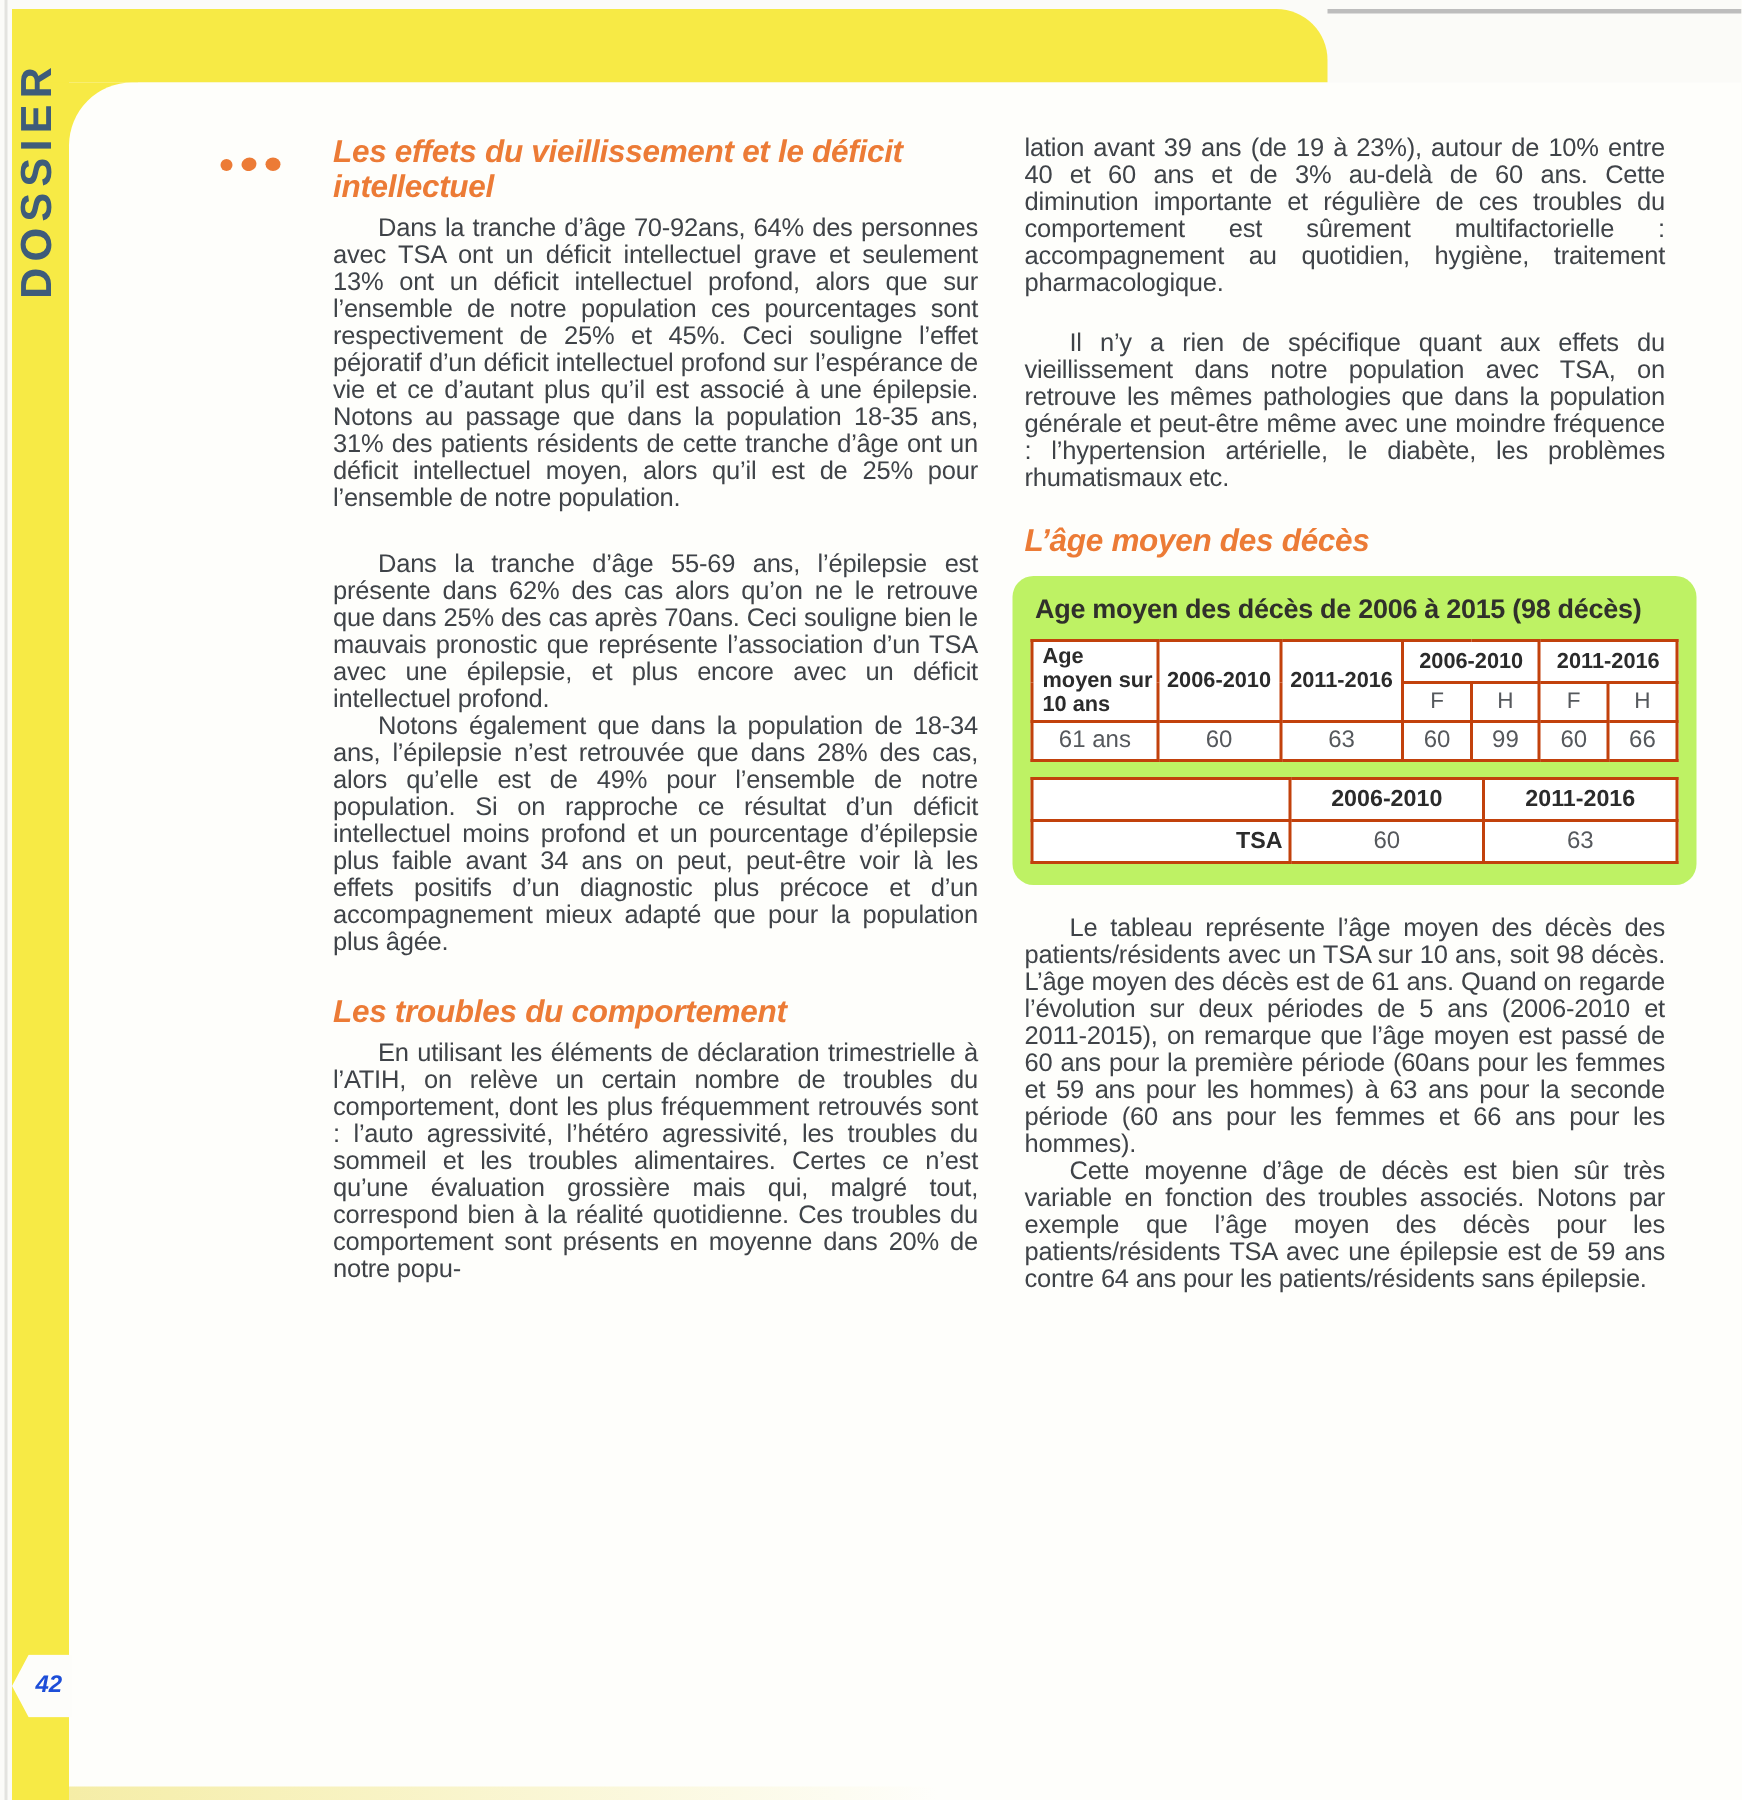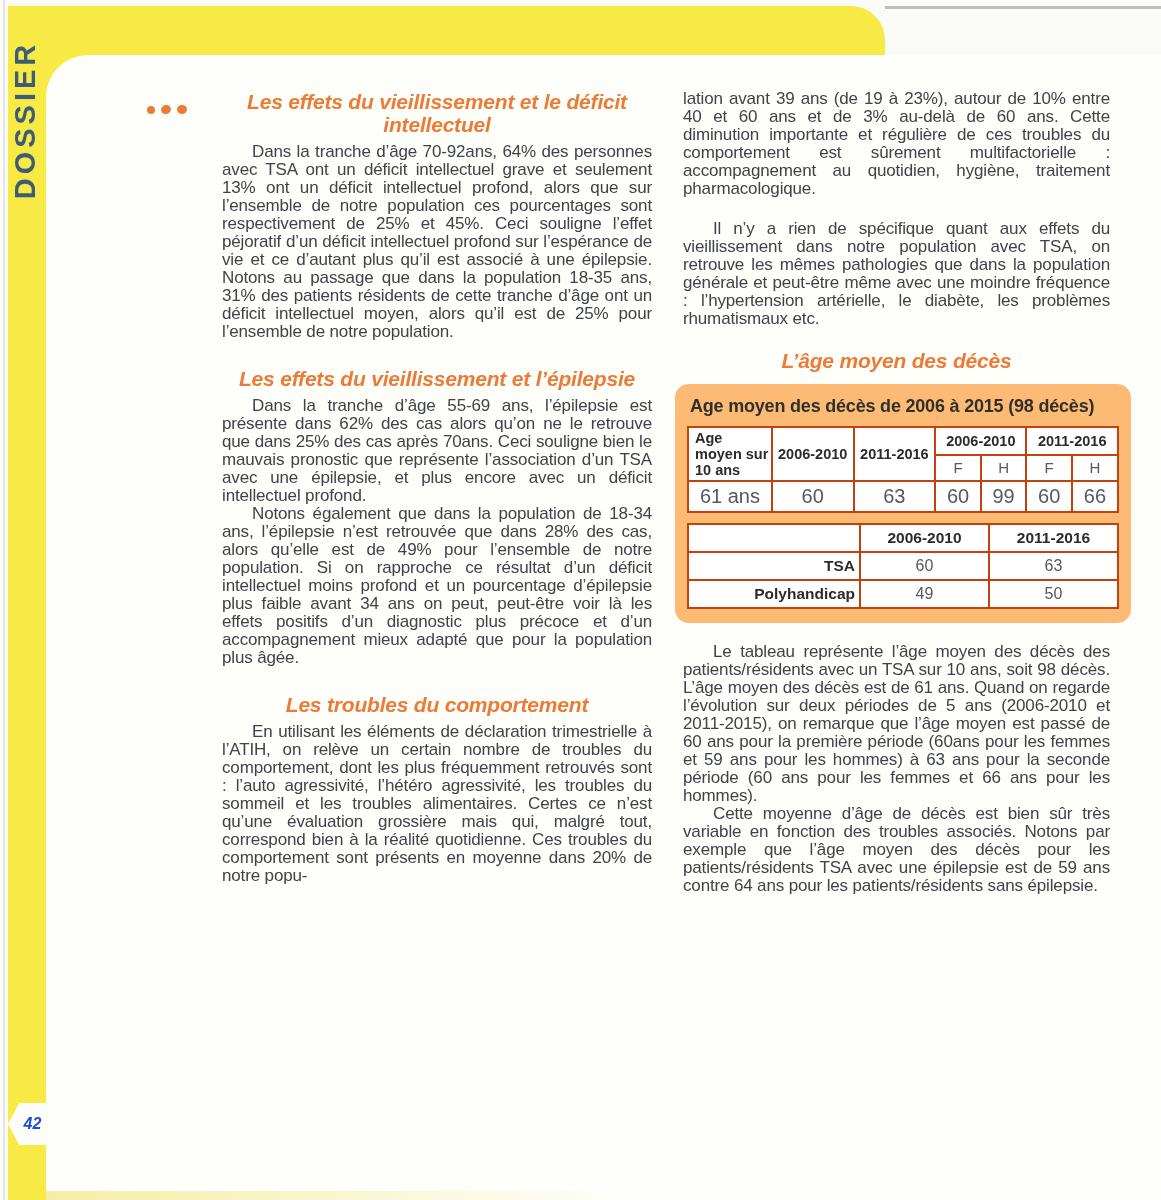--- a/index.html
+++ b/index.html
@@ -35,40 +35,40 @@
     display:flex;align-items:center;justify-content:center;padding-left:9px;box-sizing:border-box;
     font-size:16px;font-weight:bold;font-style:italic;color:#1d4ed8;
   }
   
   .content{position:absolute;left:222px;top:90px;width:888px;display:flex;gap:31px;z-index:5;color:#3f4348;}
   .col-left{width:430px;flex:0 0 auto;}
   .col-right{width:427px;flex:0 0 auto;}
   .sec{margin-bottom:26px;}
   .heading{
     color:#ec7b36;font-size:21px;line-height:23px;font-style:italic;font-weight:bold;
-    letter-spacing:-0.2px;margin:0 0 7px 0;text-align:center;
+    letter-spacing:-0.2px;margin:0 0 7px 0;
   }
   .body-p{
     font-size:17px;line-height:18px;text-align:justify;margin:0;
     text-indent:30px;letter-spacing:-0.15px;
   }
   .no-indent{text-indent:0;}
   .mt{margin-top:20px;}
   
   .hl-box{
-    background:#fdba74;border-radius:14px;margin:12px 0 0 -8px;
+    background:#bef264;border-radius:14px;margin:12px 0 0 -8px;
     width:456px;box-sizing:border-box;padding:10px 12px 14px;
   }
   .hl-title{font-size:18px;font-weight:bold;color:#30302b;letter-spacing:-0.2px;margin:2px 0 9px 3px;}
   table{border-collapse:collapse;width:100%;background:#fff;table-layout:fixed;}
   .t1 th,.t1 td,.t2 th,.t2 td{border:2px solid #c2410c;}
   .t1 th{font-size:14.5px;color:#2b2b2b;text-align:center;padding:2px 2px;line-height:16px;}
   .t1 th.corner{text-align:left;padding-left:6px;}
   .t1 th.sub{font-weight:normal;font-size:15px;color:#55585c;padding:1px 2px;}
-  .t1 td{font-size:20px;color:#55585c;text-align:center;padding:3px 2px;font-weight:normal;}
+  .t1 td{font-size:16px;color:#55585c;text-align:center;padding:3px 2px;font-weight:normal;}
   .t2{margin-top:10px;}
   .t2 th{font-size:15.5px;color:#2b2b2b;padding:4px 4px;}
   .t2 th.rowlab{text-align:right;padding-left:6px;}
   .t2 td{font-size:16px;color:#55585c;text-align:center;padding:3px 2px;}
 </style>
 </head>
 <body>
 
 <div class="left-scan-edge"></div>
 <div class="yellow-left"></div>
@@ -89,21 +89,20 @@
 <div class="page-num">42</div>
 
 <div class="content">
 
   <div class="col-left">
     <div class="sec">
       <h2 class="heading">Les effets du vieillissement et le déficit intellectuel</h2>
       <p class="body-p">Dans la tranche d’âge 70-92ans, 64% des personnes avec TSA ont un déficit intellectuel grave et seulement 13% ont un déficit intellectuel profond, alors que sur l’ensemble de notre population ces pourcentages sont respectivement de 25% et 45%. Ceci souligne l’effet péjoratif d’un déficit intellectuel profond sur l’espérance de vie et ce d’autant plus qu’il est associé à une épilepsie. Notons au passage que dans la population 18-35 ans, 31% des patients résidents de cette tranche d’âge ont un déficit intellectuel moyen, alors qu’il est de 25% pour l’ensemble de notre population.</p>
     </div>
     <div class="sec">
-      <h2 class="heading">Les effets du vieillissement et l’épilepsie</h2>
       <p class="body-p">Dans la tranche d’âge 55-69 ans, l’épilepsie est présente dans 62% des cas alors qu’on ne le retrouve que dans 25% des cas après 70ans. Ceci souligne bien le mauvais pronostic que représente l’association d’un TSA avec une épilepsie, et plus encore avec un déficit intellectuel profond.</p>
       <p class="body-p">Notons également que dans la population de 18-34 ans, l’épilepsie n’est retrouvée que dans 28% des cas, alors qu’elle est de 49% pour l’ensemble de notre population. Si on rapproche ce résultat d’un déficit intellectuel moins profond et un pourcentage d’épilepsie plus faible avant 34 ans on peut, peut-être voir là les effets positifs d’un diagnostic plus précoce et d’un accompagnement mieux adapté que pour la population plus âgée.</p>
     </div>
     <div class="sec">
       <h2 class="heading">Les troubles du comportement</h2>
       <p class="body-p">En utilisant les éléments de déclaration trimestrielle à l’ATIH, on relève un certain nombre de troubles du comportement, dont les plus fréquemment retrouvés sont : l’auto agressivité, l’hétéro agressivité, les troubles du sommeil et les troubles alimentaires. Certes ce n’est qu’une évaluation grossière mais qui, malgré tout, correspond bien à la réalité quotidienne. Ces troubles du comportement sont présents en moyenne dans 20% de notre popu-</p>
     </div>
   </div>
 
   <div class="col-right">
@@ -165,25 +164,20 @@
               <tr>
             <th></th>
             <th>2006-2010</th>
             <th>2011-2016</th>
           </tr>
           <tr>
             <th class="rowlab">TSA</th>
             <td>60</td>
             <td>63</td>
           </tr>
-          <tr>
-            <th class="rowlab">Polyhandicap</th>
-            <td>49</td>
-            <td>50</td>
-          </tr>
         </tbody>
           </table>
       </div>
 
       <p class="body-p mt">Le tableau représente l’âge moyen des décès des patients/résidents avec un TSA sur 10 ans, soit 98 décès. L’âge moyen des décès est de 61 ans. Quand on regarde l’évolution sur deux périodes de 5 ans (2006-2010 et 2011-2015), on remarque que l’âge moyen est passé de 60 ans pour la première période (60ans pour les femmes et 59 ans pour les hommes) à 63 ans pour la seconde période (60 ans pour les femmes et 66 ans pour les hommes).</p>
       <p class="body-p">Cette moyenne d’âge de décès est bien sûr très variable en fonction des troubles associés. Notons par exemple que l’âge moyen des décès pour les patients/résidents TSA avec une épilepsie est de 59 ans contre 64 ans pour les patients/résidents sans épilepsie.</p>
     </div>
   </div>
 
 </div>

